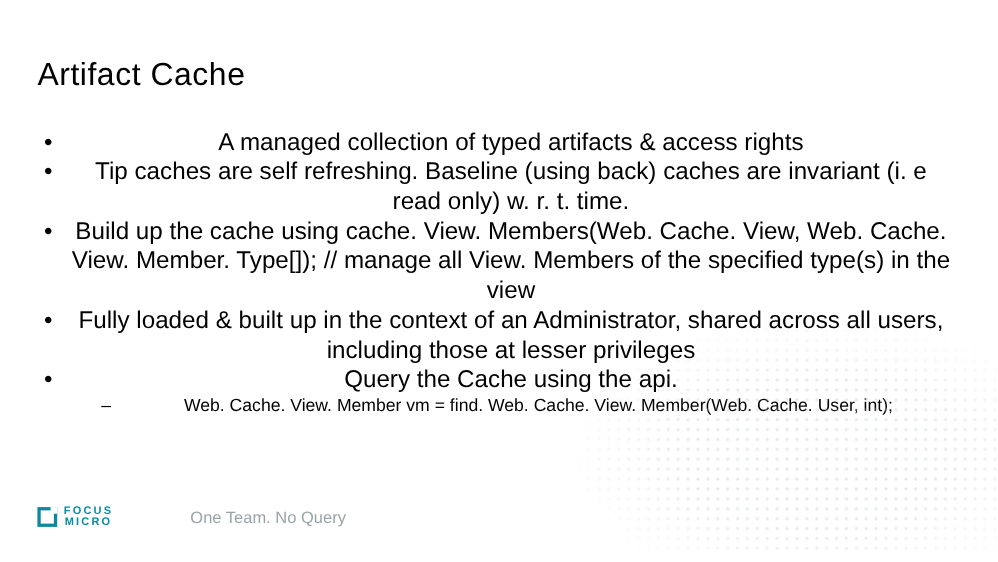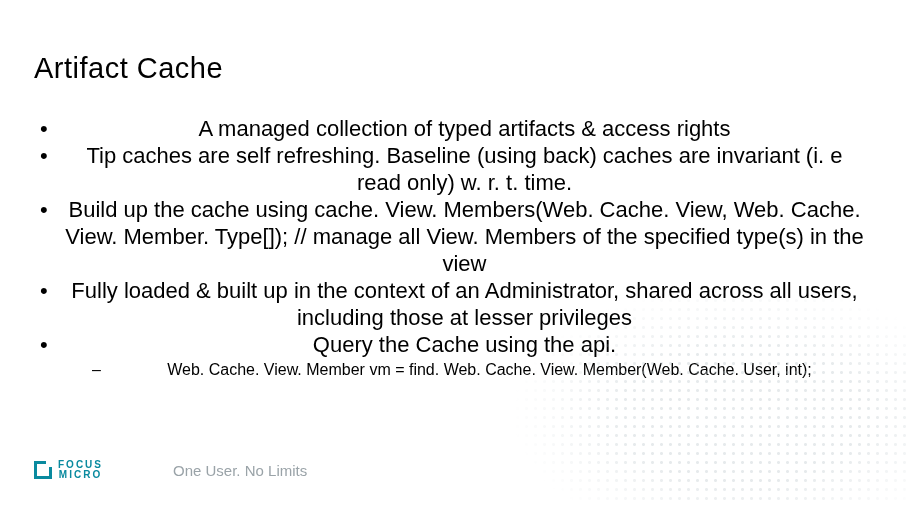--- a/index.html
+++ b/index.html
@@ -162,16 +162,16 @@
   <div class="decor"></div>
 
   <div class="footer">
     <div class="logo">
       <div class="logo-box"></div>
       <div class="logo-text">
         <div>FOCUS</div>
         <div>MICRO</div>
       </div>
     </div>
-    <div class="tagline">One User. No Limits</div>
+    <div class="tagline">One Team. No Query</div>
   </div>
 
 </div>
 
 </body></html>

